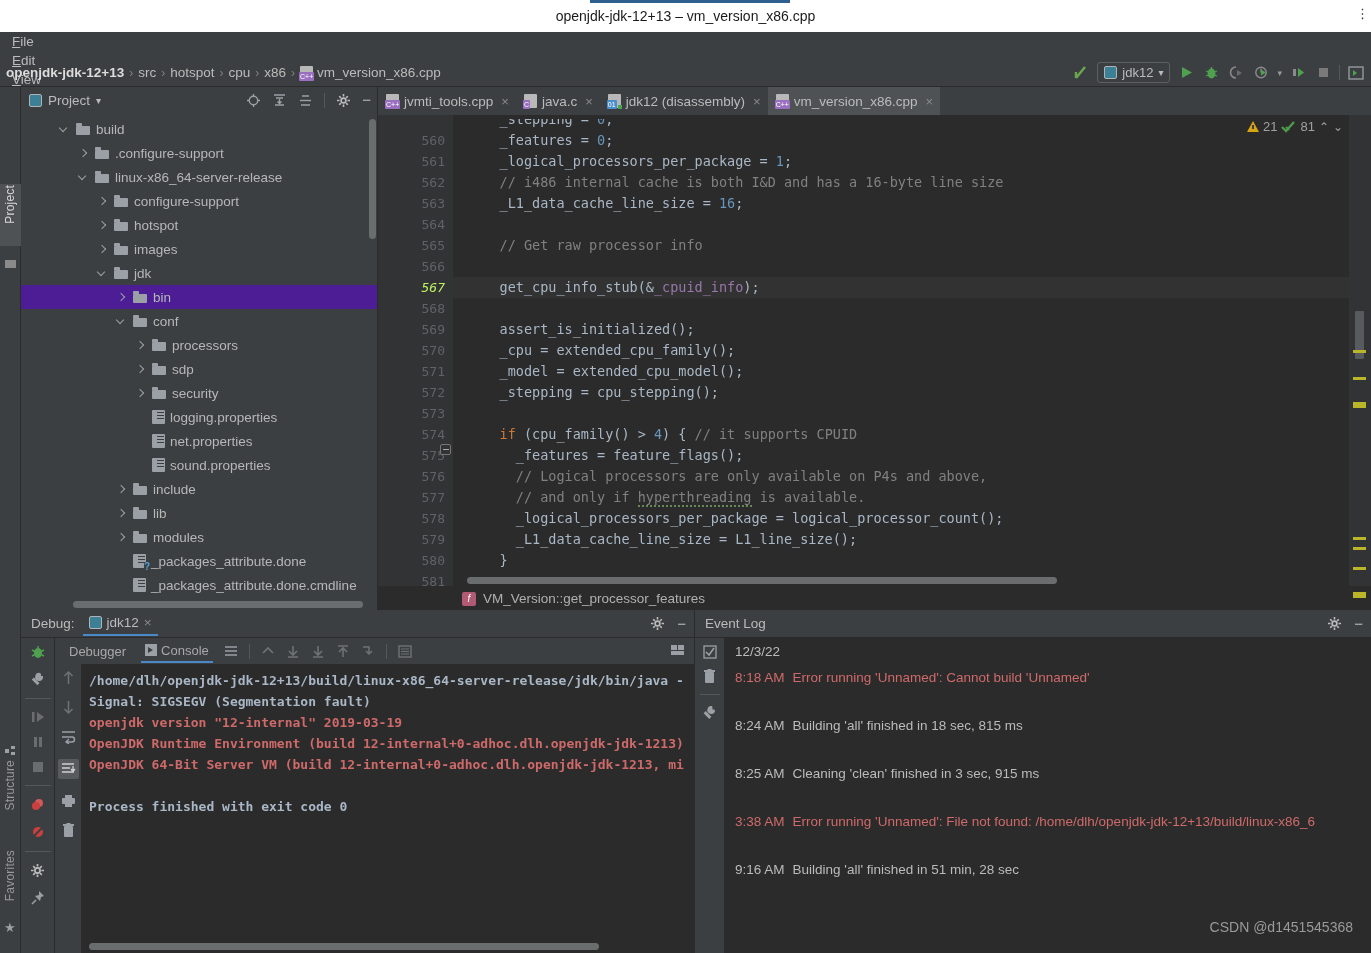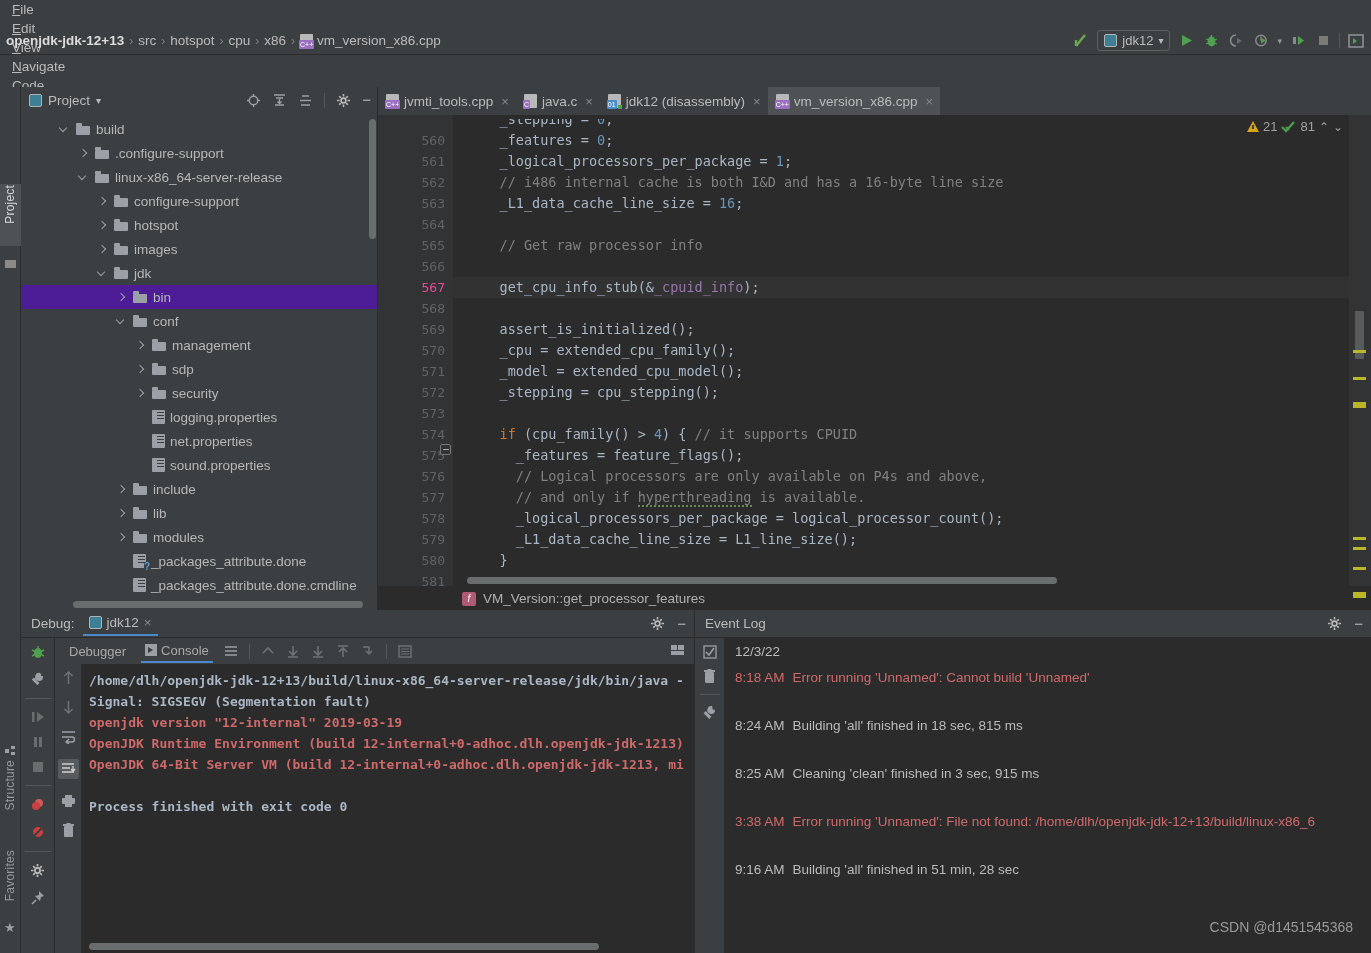--- a/index.html
+++ b/index.html
@@ -153,21 +153,21 @@
   .ficon.dis .badge { background:#4a8ecc; }
   .ficon.dis .dot { position:absolute; right:-1px; bottom:-1px; width:4px; height:4px; background:#4fa14f; }
 
   .editor-body { flex: 1; display: flex; position: relative; min-height: 0; background: #2b2b2b;}
   .gutter {
     width: 75px; background: #313335; color: #606366; text-align: right;
     font-family: "DejaVu Sans Mono", monospace; font-size: 13px; flex:none;
     padding-top: 4px; position: relative;
   }
   .gutter .gl { height: 21px; line-height: 21px; padding-right: 8px; }
-  .gutter .gl.cur { color: #ec4899; }
+  .gutter .gl.cur { color: #bef264; font-style: italic; }
   .fold {
     position: absolute; right: 2px; width: 11px; height: 11px;
     border: 1px solid #777; border-radius: 2px; background:#313335;
   }
   .fold::after { content:''; position:absolute; left:1.5px; top:4px; width:6px; height:1px; background:#aaa; }
   .code {
     flex: 1; position: relative; overflow: hidden; padding-top: 4px;
     font-family: "DejaVu Sans Mono", monospace; font-size: 13.5px;
     color: #a9b7c6; background: #2b2b2b;
   }
@@ -286,20 +286,25 @@
   .icon-sq { width:13px;height:13px;border:1.5px solid #9aa0a6;border-radius:2px; flex:none; }
   .icon-sq.teal { background:#3d7f94; border-color:#aeb4b6; }
   .dashline { width:26px;height:1px;background:#555858; }
   svg { display:block; }
 </style>
 </head>
 <body>
 
 <div class="app">
 
+  <div class="titlebar">
+    <div class="tb-top-accent"></div>
+    <span>openjdk-jdk-12+13 – vm_version_x86.cpp</span>
+    <span class="tb-right">⋮</span>
+  </div>
 
   <div class="menubar">
     <div class="mi"><u>F</u><span title="File">ile</span></div>
     <div class="mi"><u>E</u>dit</div>
     <div class="mi"><u>V</u>iew</div>
     <div class="mi"><u>N</u>avigate</div>
     <div class="mi"><u>C</u>ode</div>
     <div class="mi"><u>R</u>efactor</div>
     <div class="mi"><u>B</u>uild</div>
     <div class="mi">R<u>u</u>n</div>
@@ -500,21 +505,21 @@
             <div class="trow">
               <span style="width: 94px; flex: 0 0 auto;"></span>
               <span class="arrow d" style="margin-right: 5px;"></span>
               <span class="folder"></span>
               <span>conf</span>
             </div>
             <div class="trow">
               <span style="width: 113px; flex: 0 0 auto;"></span>
               <span class="arrow r" style="margin-right: 5px;"></span>
               <span class="folder"></span>
-              <span>management</span>
+              <span>processors</span>
             </div>
             <div class="trow">
               <span style="width: 113px; flex: 0 0 auto;"></span>
               <span class="arrow r" style="margin-right: 5px;"></span>
               <span class="folder"></span>
               <span>sdp</span>
             </div>
             <div class="trow">
               <span style="width: 113px; flex: 0 0 auto;"></span>
               <span class="arrow r" style="margin-right: 5px;"></span>

